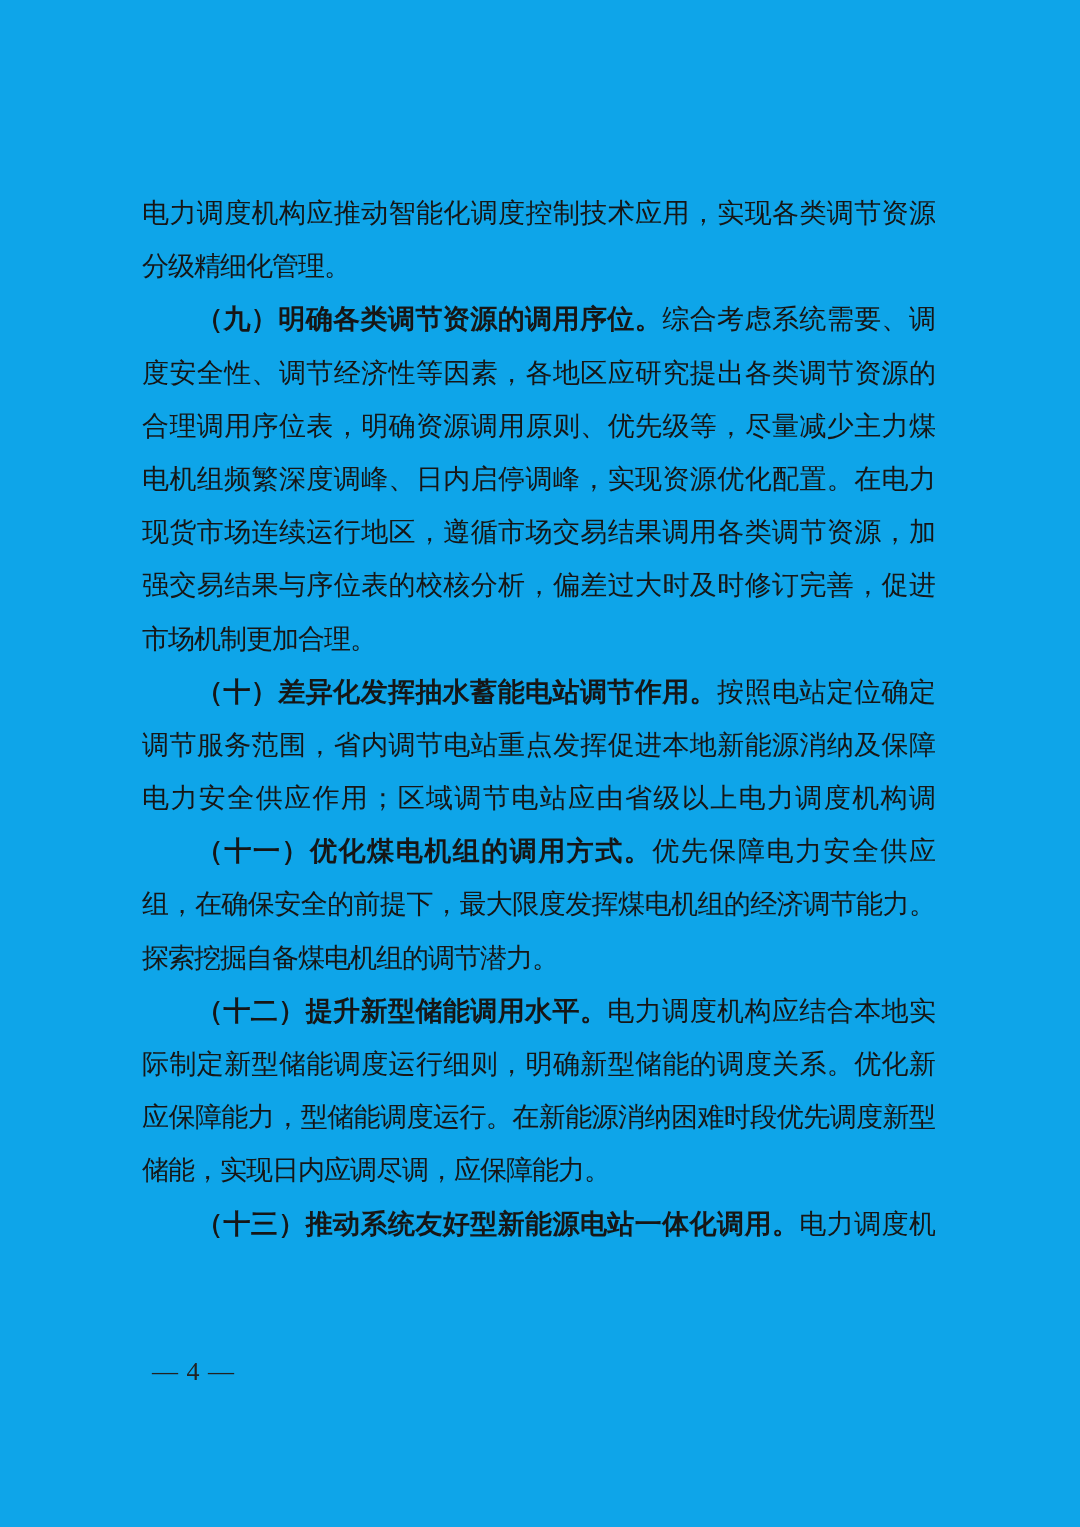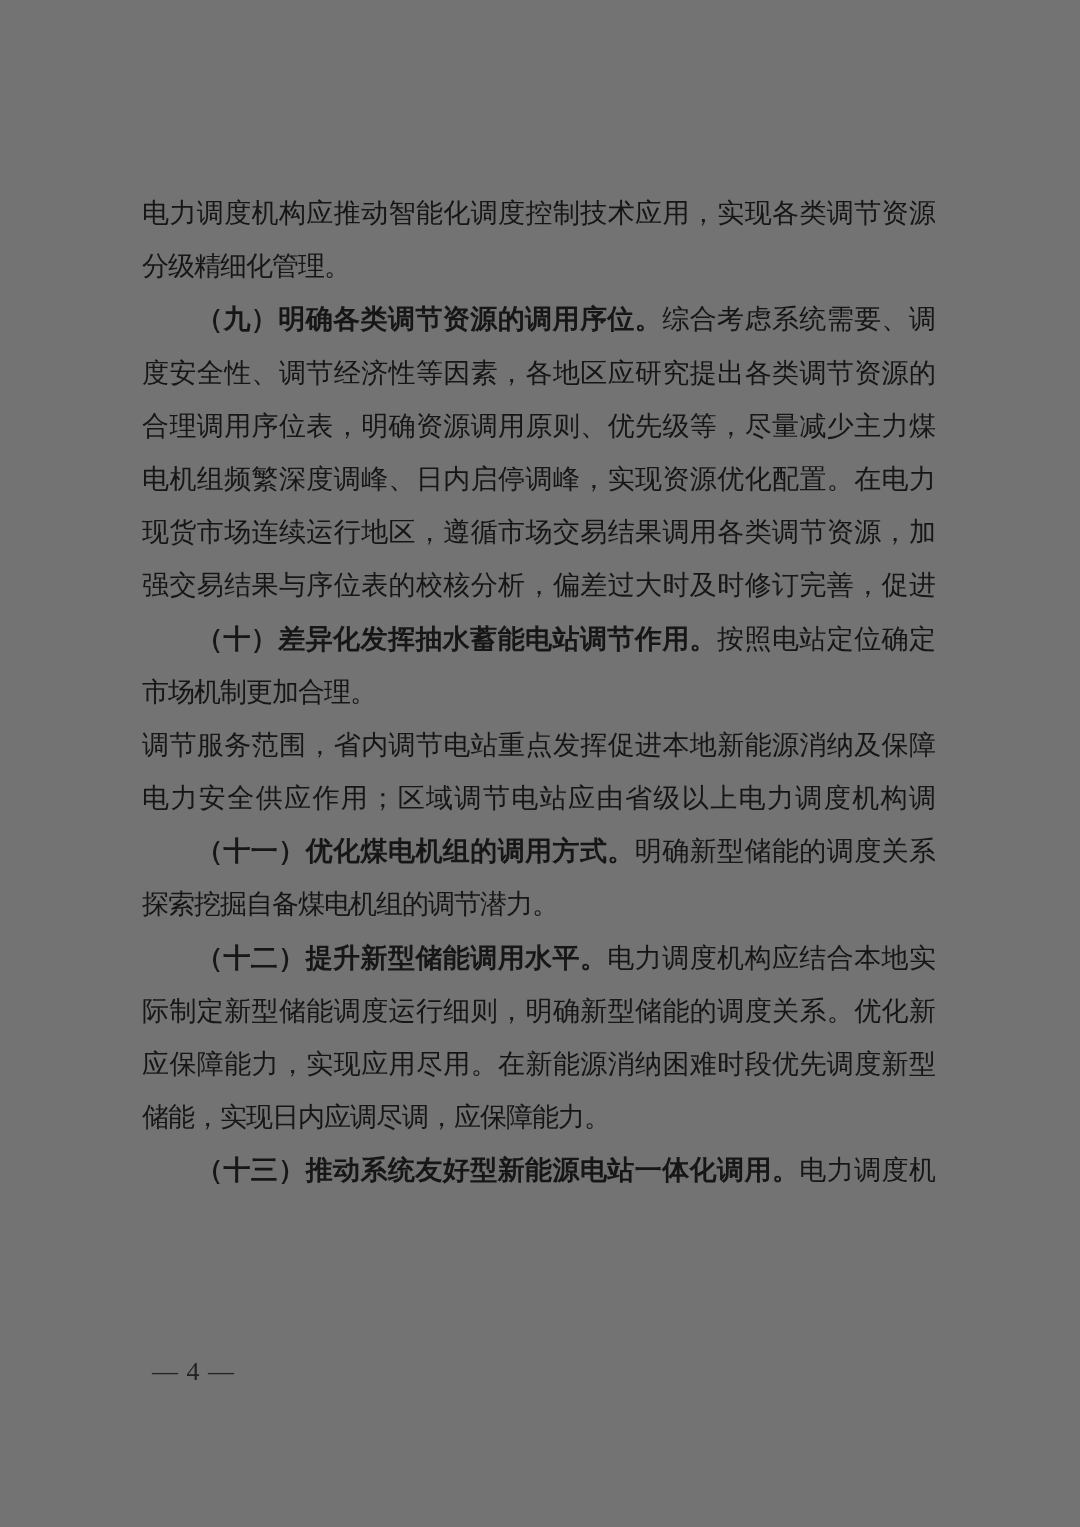--- a/index.html
+++ b/index.html
@@ -4,21 +4,21 @@
 <style>
   html, body {
     margin: 0;
     padding: 0;
     background: #888;
   }
   .page {
     position: relative;
     width: 1080px;
     height: 1527px;
-    background: #737373;
+    background: #0ea5e9;
     margin: 0 auto;
     overflow: hidden;
     font-family: "Liberation Serif", "DejaVu Serif", serif;
     color: #161616;
   }
   .doc-body {
     position: absolute;
     left: 142px;
     top: 187px;
     width: 793px;
@@ -58,26 +58,27 @@
 <div class="page">
   <div class="doc-body">
       <div class="line full"><span class="seg">电力调度机构应推动智能化调度控制技术应用，实现各类调节资源</span></div>
       <div class="line"><span class="seg">分级精细化管理。</span></div>
       <div class="line full indent"><span class="seg bold">（九）明确各类调节资源的调用序位。</span><span class="seg">综合考虑系统需要、调</span></div>
       <div class="line full"><span class="seg">度安全性、调节经济性等因素，各地区应研究提出各类调节资源的</span></div>
       <div class="line full"><span class="seg">合理调用序位表，明确资源调用原则、优先级等，尽量减少主力煤</span></div>
       <div class="line full"><span class="seg">电机组频繁深度调峰、日内启停调峰，实现资源优化配置。在电力</span></div>
       <div class="line full"><span class="seg">现货市场连续运行地区，遵循市场交易结果调用各类调节资源，加</span></div>
       <div class="line full"><span class="seg">强交易结果与序位表的校核分析，偏差过大时及时修订完善，促进</span></div>
+      <div class="line"><span class="seg">市场机制更加合理。</span></div>
       <div class="line full indent"><span class="seg bold">（十）差异化发挥抽水蓄能电站调节作用。</span><span class="seg">按照电站定位确定</span></div>
-      <div class="line"><span class="seg">市场机制更加合理。</span></div>
       <div class="line full"><span class="seg">调节服务范围，省内调节电站重点发挥促进本地新能源消纳及保障</span></div>
       <div class="line full"><span class="seg">电力安全供应作用；区域调节电站应由省级以上电力调度机构调</span></div>
-      <div class="line full indent"><span class="seg bold">（十一）优化煤电机组的调用方式。</span><span class="seg">明确新型储能的调度关系</span></div>
+      <div class="line full indent"><span class="seg bold">（十一）优化煤电机组的调用方式。</span><span class="seg">优先保障电力安全供应</span></div>
+      <div class="line full"><span class="seg">组，在确保安全的前提下，最大限度发挥煤电机组的经济调节能力。</span></div>
       <div class="line"><span class="seg">探索挖掘自备煤电机组的调节潜力。</span></div>
       <div class="line full indent"><span class="seg bold">（十二）提升新型储能调用水平。</span><span class="seg">电力调度机构应结合本地实</span></div>
       <div class="line full"><span class="seg">际制定新型储能调度运行细则，明确新型储能的调度关系。优化新</span></div>
-      <div class="line full"><span class="seg">应保障能力，实现应用尽用。在新能源消纳困难时段优先调度新型</span></div>
+      <div class="line full"><span class="seg">应保障能力，型储能调度运行。在新能源消纳困难时段优先调度新型</span></div>
       <div class="line"><span class="seg">储能，实现日内应调尽调，应保障能力。</span></div>
       <div class="line full indent"><span class="seg bold">（十三）推动系统友好型新能源电站一体化调用。</span><span class="seg">电力调度机</span></div>
     </div>
   <div class="page-number">— 4 —</div>
 </div>
 
 </body></html>

